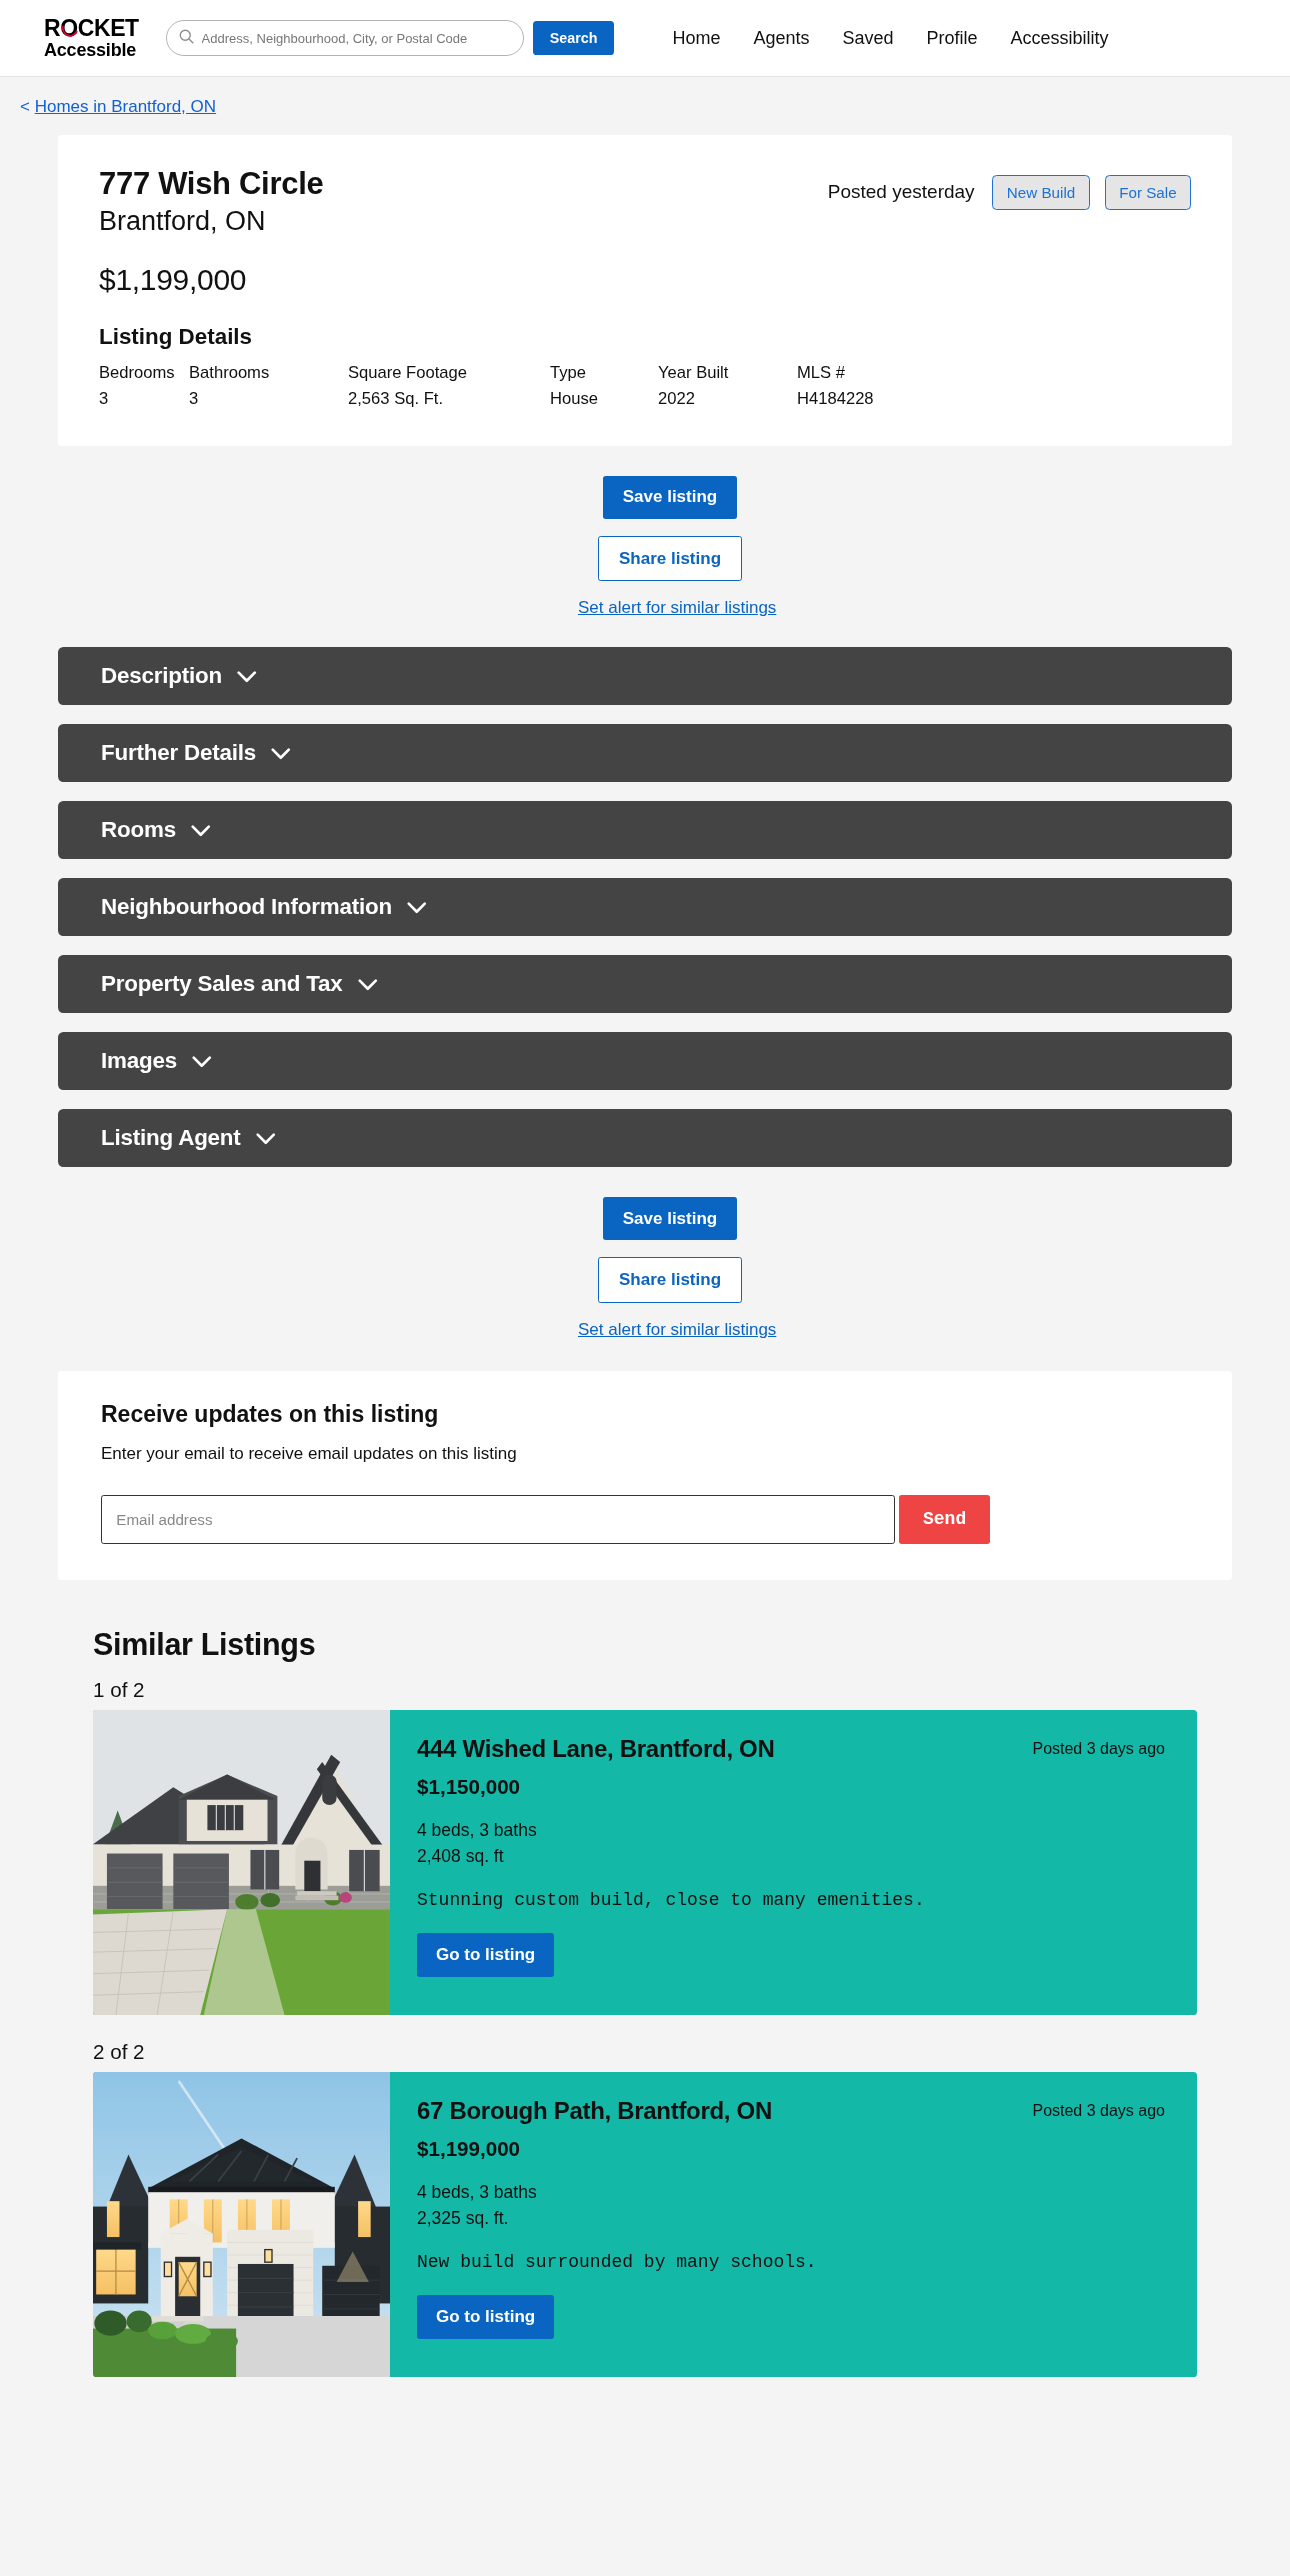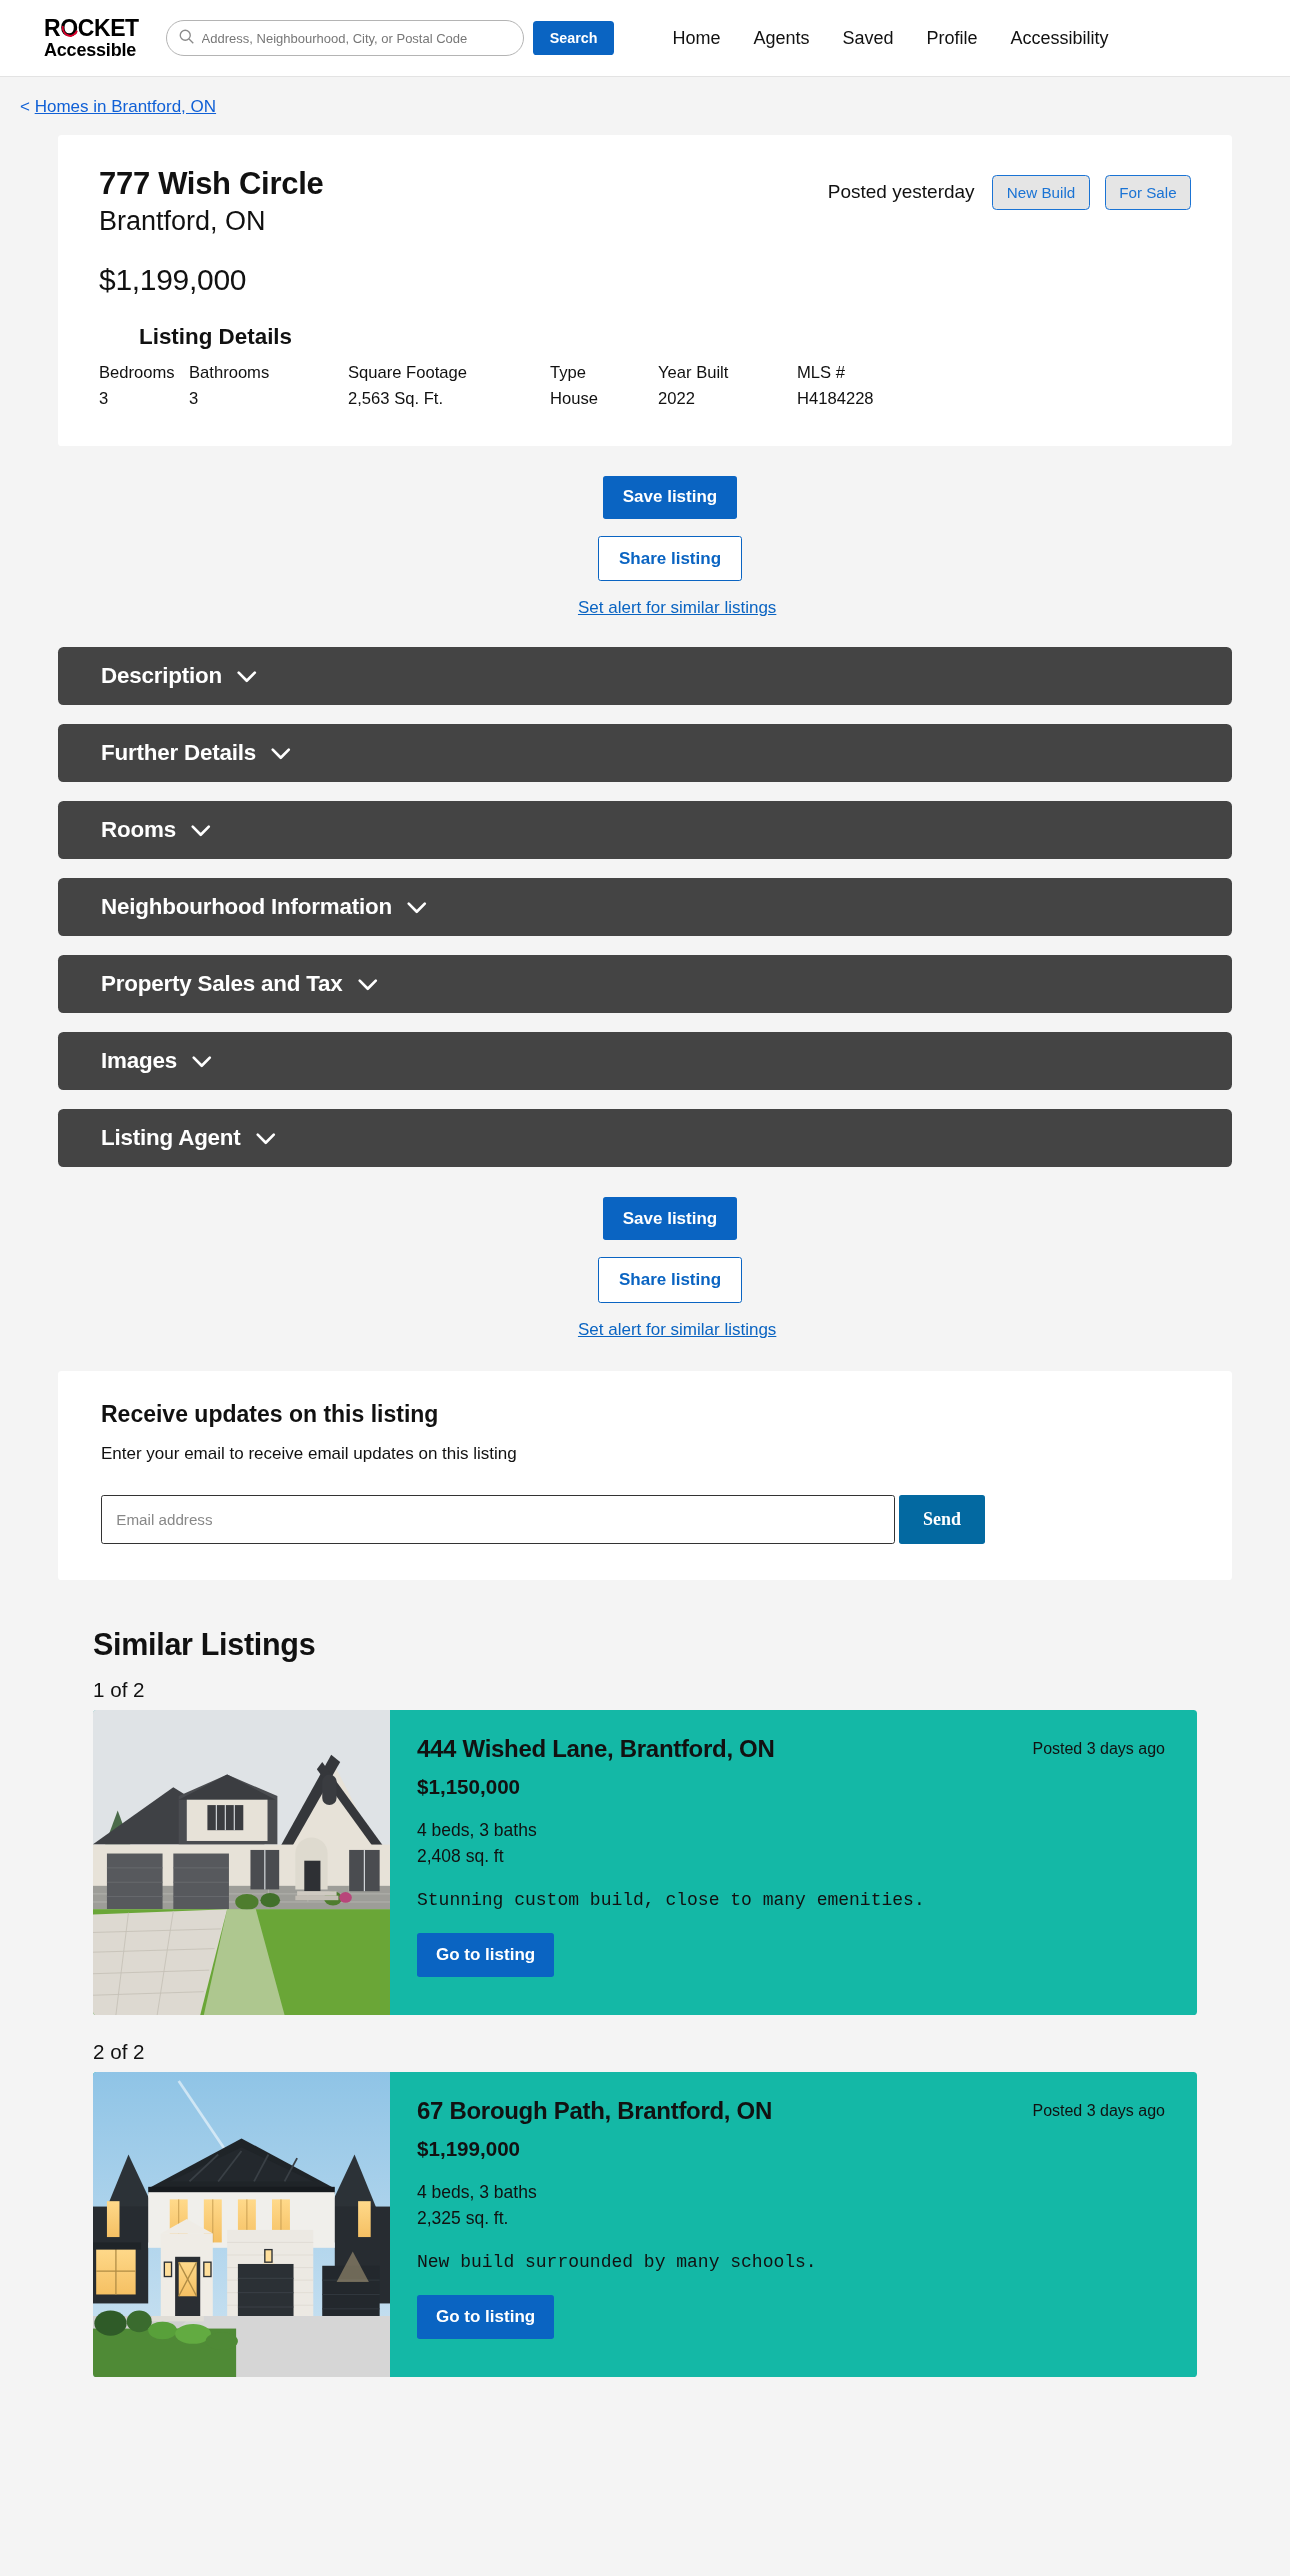--- a/index.html
+++ b/index.html
@@ -129,21 +129,21 @@
     border: 0.9px solid #1a73d4;
     color: #1a73d4;
     background: #e5e5e5;
     border-radius: 4.5px;
     font-size: 15.2px;
     padding: 8px 13.4px;
     font-family: "Liberation Sans", sans-serif;
     cursor: pointer;
   }
   .price { font-size: 30px; margin-top: 26px; letter-spacing: -0.3px; }
-  .lst-det-title { font-size: 22.4px; font-weight: bold; margin-top: 27px; margin-left: 40px; }
+  .lst-det-title { font-size: 22.4px; font-weight: bold; margin-top: 27px; }
   .lst-det-grid { display: flex; margin-top: 10px; }
   .lst-det-col { margin-right: 0; }
   .lst-det-col .k { font-size: 16.6px; color: #111; line-height: 1.55; }
   .lst-det-col .v { font-size: 16.6px; color: #111; line-height: 1.55; }
 
   .action-row { display: flex; align-items: center; gap: 17px; margin: 30px 0 0 50px; flex-direction: column; }
   .btn-primary {
     background: #0a64c2;
     color: #fff;
     border: none;
@@ -204,28 +204,28 @@
     height: 49px;
     border: 0.9px solid #333;
     border-radius: 2.7px;
     padding: 0 14.3px;
     font-size: 15.2px;
     font-family: "Liberation Sans", sans-serif;
     outline: none;
   }
   .email-input::placeholder { color: #888; }
   .send-btn {
-    background: #0369a1;
+    background: #ef4444;
     color: #fff;
     border: none;
     border-radius: 2.7px;
     font-size: 18px;
     font-weight: bold;
     padding: 0 24px;
-    font-family: Liberation Serif, serif;
+    font-family: Liberation Mono, monospace;
     cursor: pointer;
   }
 
   .similar-title { font-size: 30.5px; font-weight: bold; margin: 47px 0 0 93px; letter-spacing: -0.3px; }
   .sim-count { font-size: 20.6px; margin: 16px 0 8px 93px; }
 
   .sim-card {
     background: #14b8a6;
     border-radius: 3.6px;
     width: 1104px;

